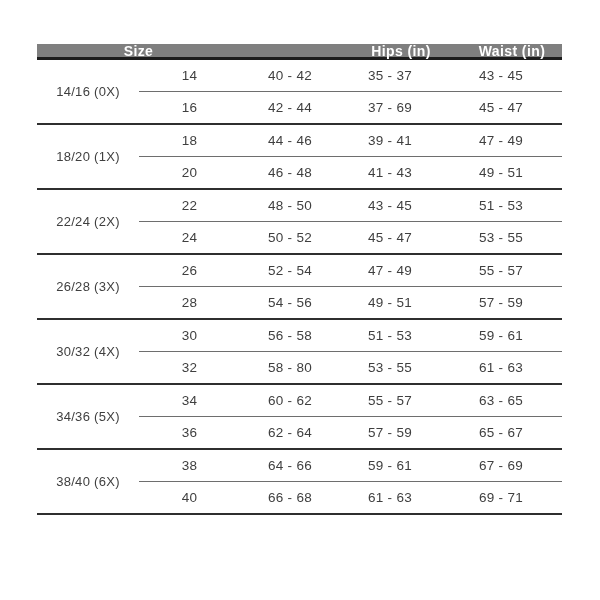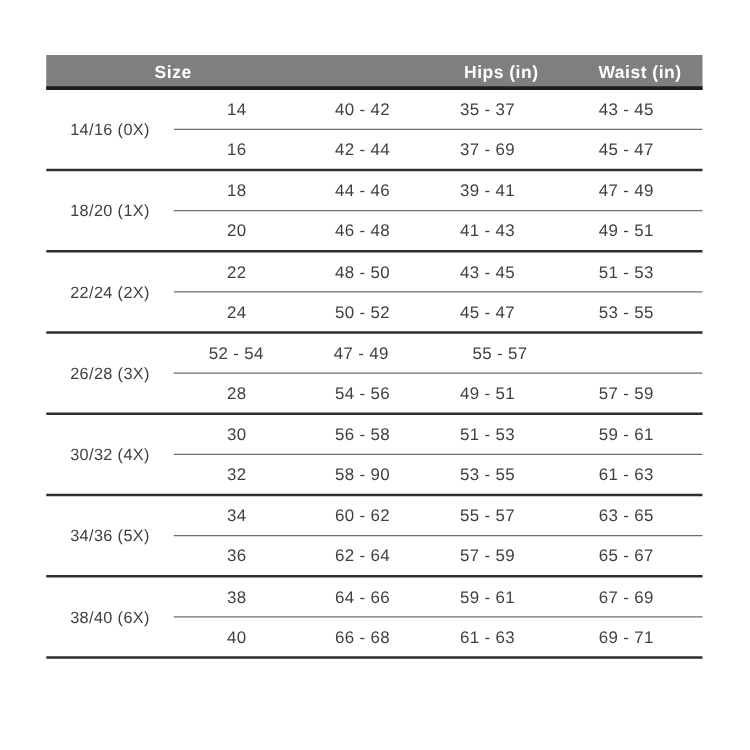--- a/index.html
+++ b/index.html
@@ -21,21 +21,21 @@
     font-family: "Liberation Sans", "DejaVu Sans", sans-serif;
   }
   .size-table {
     position: absolute;
     left: 37px;
     top: 44px;
     width: 525px;
   }
   .thead {
     display: flex;
-    height: 28px;
+    height: 16px;
     background: var(--header-bg);
     border-bottom: 3px solid var(--header-border);
     color: var(--header-text);
     font-weight: bold;
     font-size: 14px;
     letter-spacing: 0.4px;
   }
   .th {
     display: flex;
     align-items: center;
@@ -139,20 +139,21 @@
             <div class="cell c-bust">50 - 52</div>
             <div class="cell c-waist">45 - 47</div>
             <div class="cell c-hips">53 - 55</div>
           </div>
         </div>
       </div>
       <div class="group">
         <div class="group-label">26/28 (3X)</div>
         <div class="group-rows">
           <div class="row">
+            <div class="cell c-size">26</div>
             <div class="cell c-bust">52 - 54</div>
             <div class="cell c-waist">47 - 49</div>
             <div class="cell c-hips">55 - 57</div>
           </div>
           <div class="row">
             <div class="cell c-size">28</div>
             <div class="cell c-bust">54 - 56</div>
             <div class="cell c-waist">49 - 51</div>
             <div class="cell c-hips">57 - 59</div>
           </div>
@@ -162,21 +163,21 @@
         <div class="group-label">30/32 (4X)</div>
         <div class="group-rows">
           <div class="row">
             <div class="cell c-size">30</div>
             <div class="cell c-bust">56 - 58</div>
             <div class="cell c-waist">51 - 53</div>
             <div class="cell c-hips">59 - 61</div>
           </div>
           <div class="row">
             <div class="cell c-size">32</div>
-            <div class="cell c-bust">58 - 90</div>
+            <div class="cell c-bust">58 - 80</div>
             <div class="cell c-waist">53 - 55</div>
             <div class="cell c-hips">61 - 63</div>
           </div>
         </div>
       </div>
       <div class="group">
         <div class="group-label">34/36 (5X)</div>
         <div class="group-rows">
           <div class="row">
             <div class="cell c-size">34</div>

